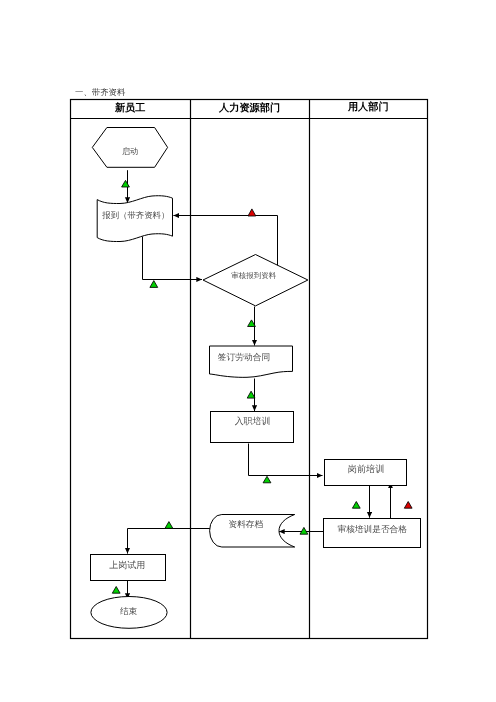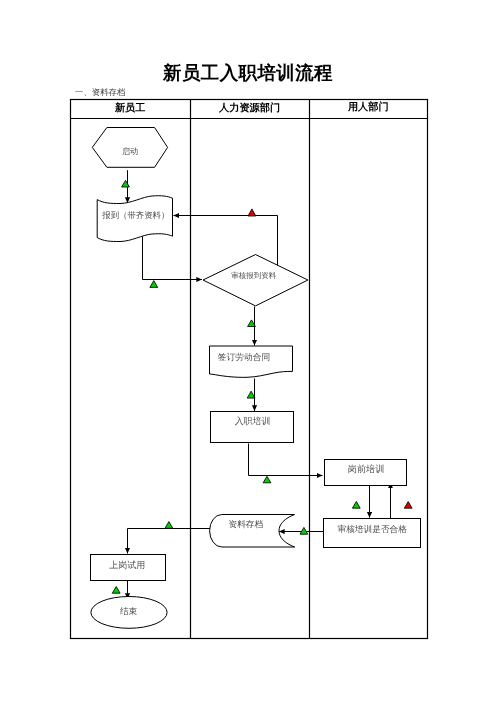--- a/index.html
+++ b/index.html
@@ -11,22 +11,21 @@
        font-family:"Liberation Serif",serif;font-weight:bold;font-size:18.45px;
        letter-spacing:0.45px;line-height:22px;}
   #section-heading{position:absolute;left:75px;top:87.6px;
        font-family:"Liberation Serif",serif;font-size:8.4px;line-height:10px;color:#3a3a3a;}
   #flow-svg{position:absolute;left:0;top:0;}
 </style>
 </head>
 <body>
 
 <div id="page">
-  <div id="doc-title">新员工入职培训流程</div>
-  <div id="section-heading">一、资料存档</div>
+  <div id="section-heading">一、带齐资料</div>
   <svg id="flow-svg" width="496" height="702">
     <defs>
       <marker id="arrowblk" markerWidth="8" markerHeight="8" refX="5.7" refY="2.6" orient="auto" markerUnits="userSpaceOnUse">
         <path d="M0,0 L5.7,2.6 L0,5.2 z" fill="#000000"></path>
       </marker>
     </defs>
 
     <g stroke="#000000" fill="none">
       <rect x="70.5" y="99.5" width="357" height="539" stroke-width="1.2"></rect>
       <line x1="70.5" y1="118.5" x2="427.5" y2="118.5" stroke-width="1.2"></line>

